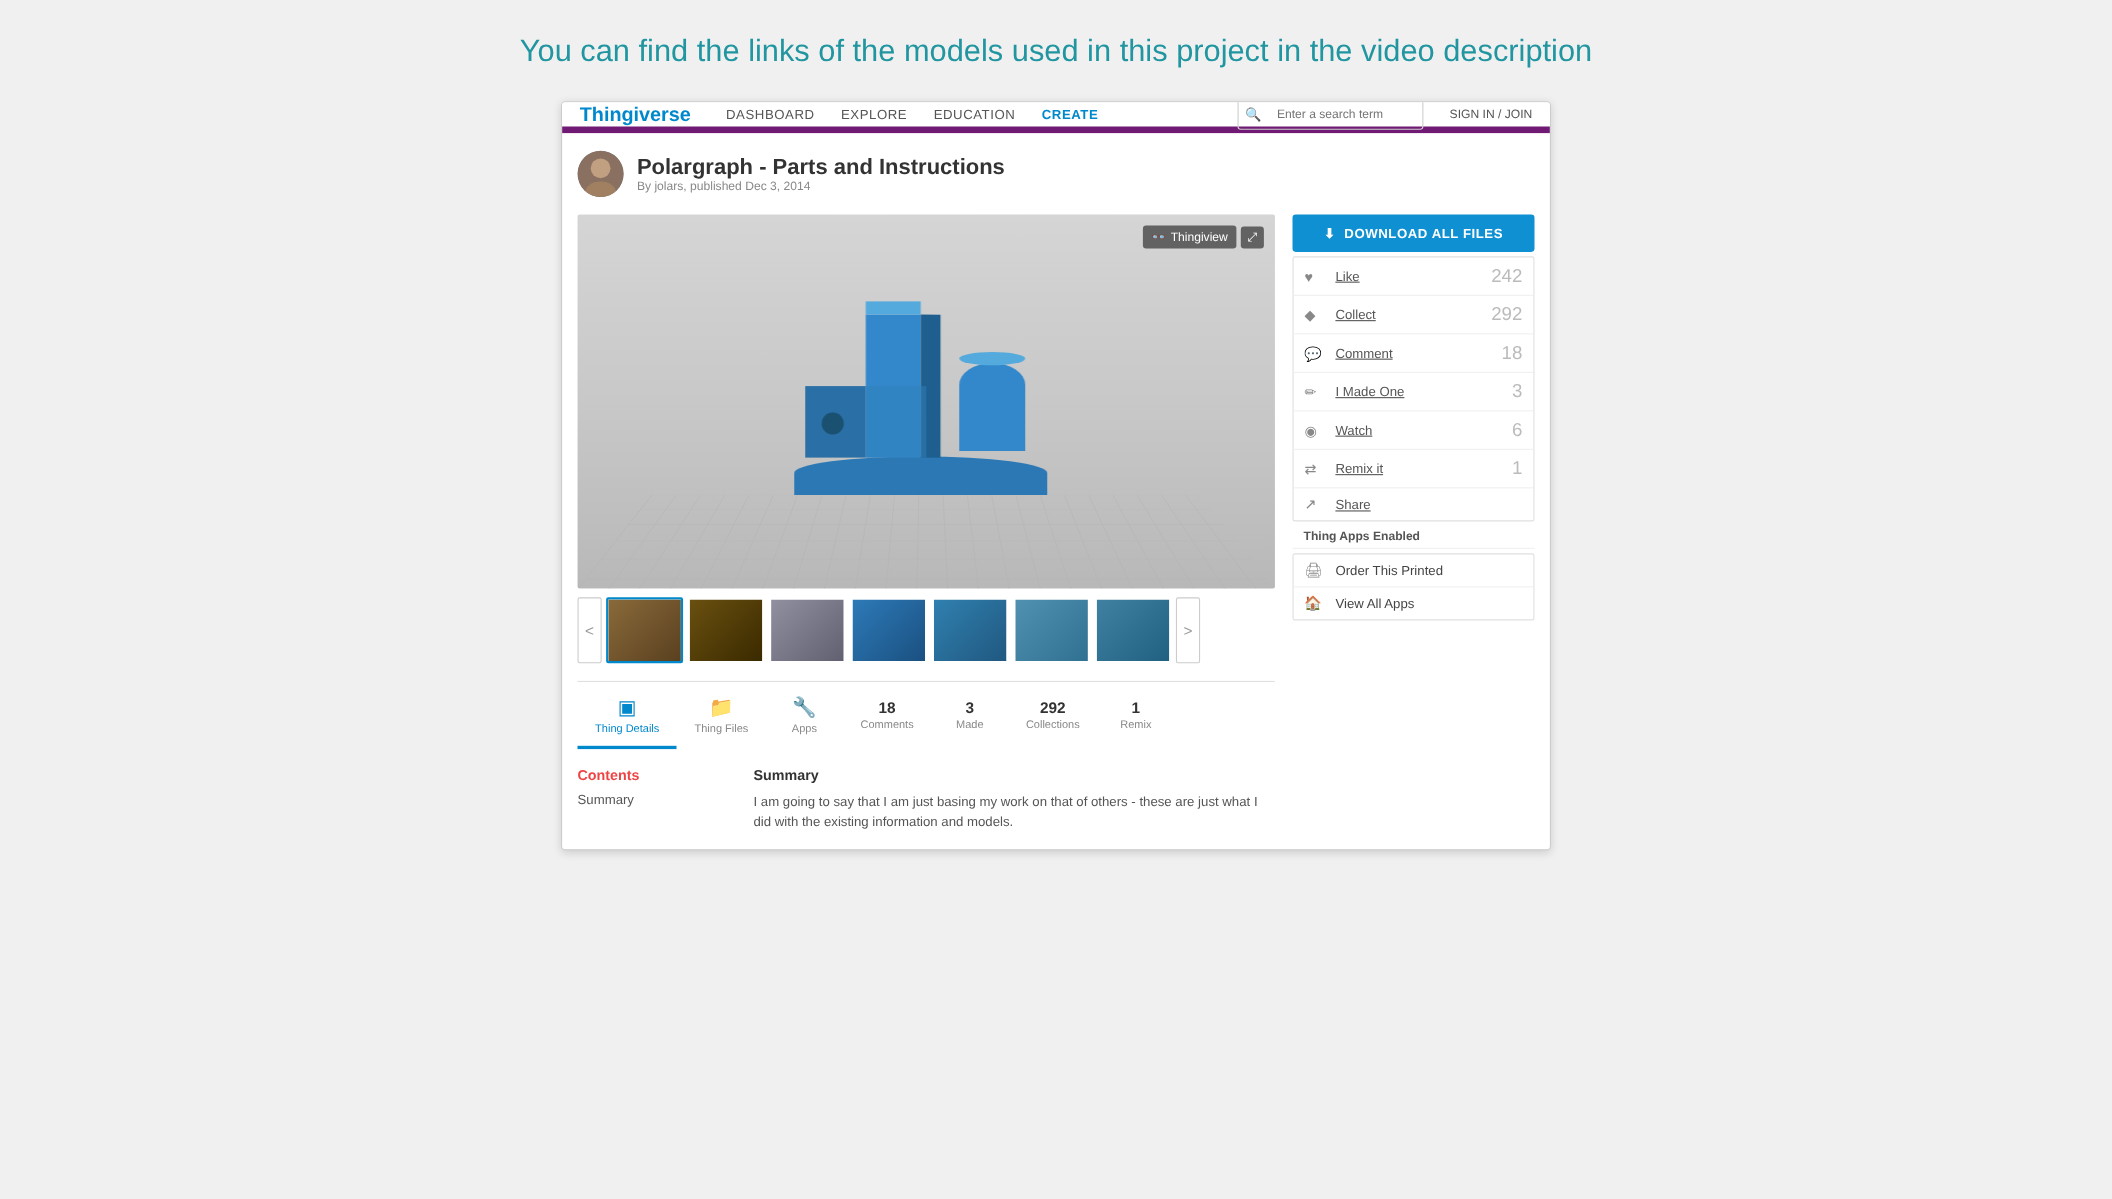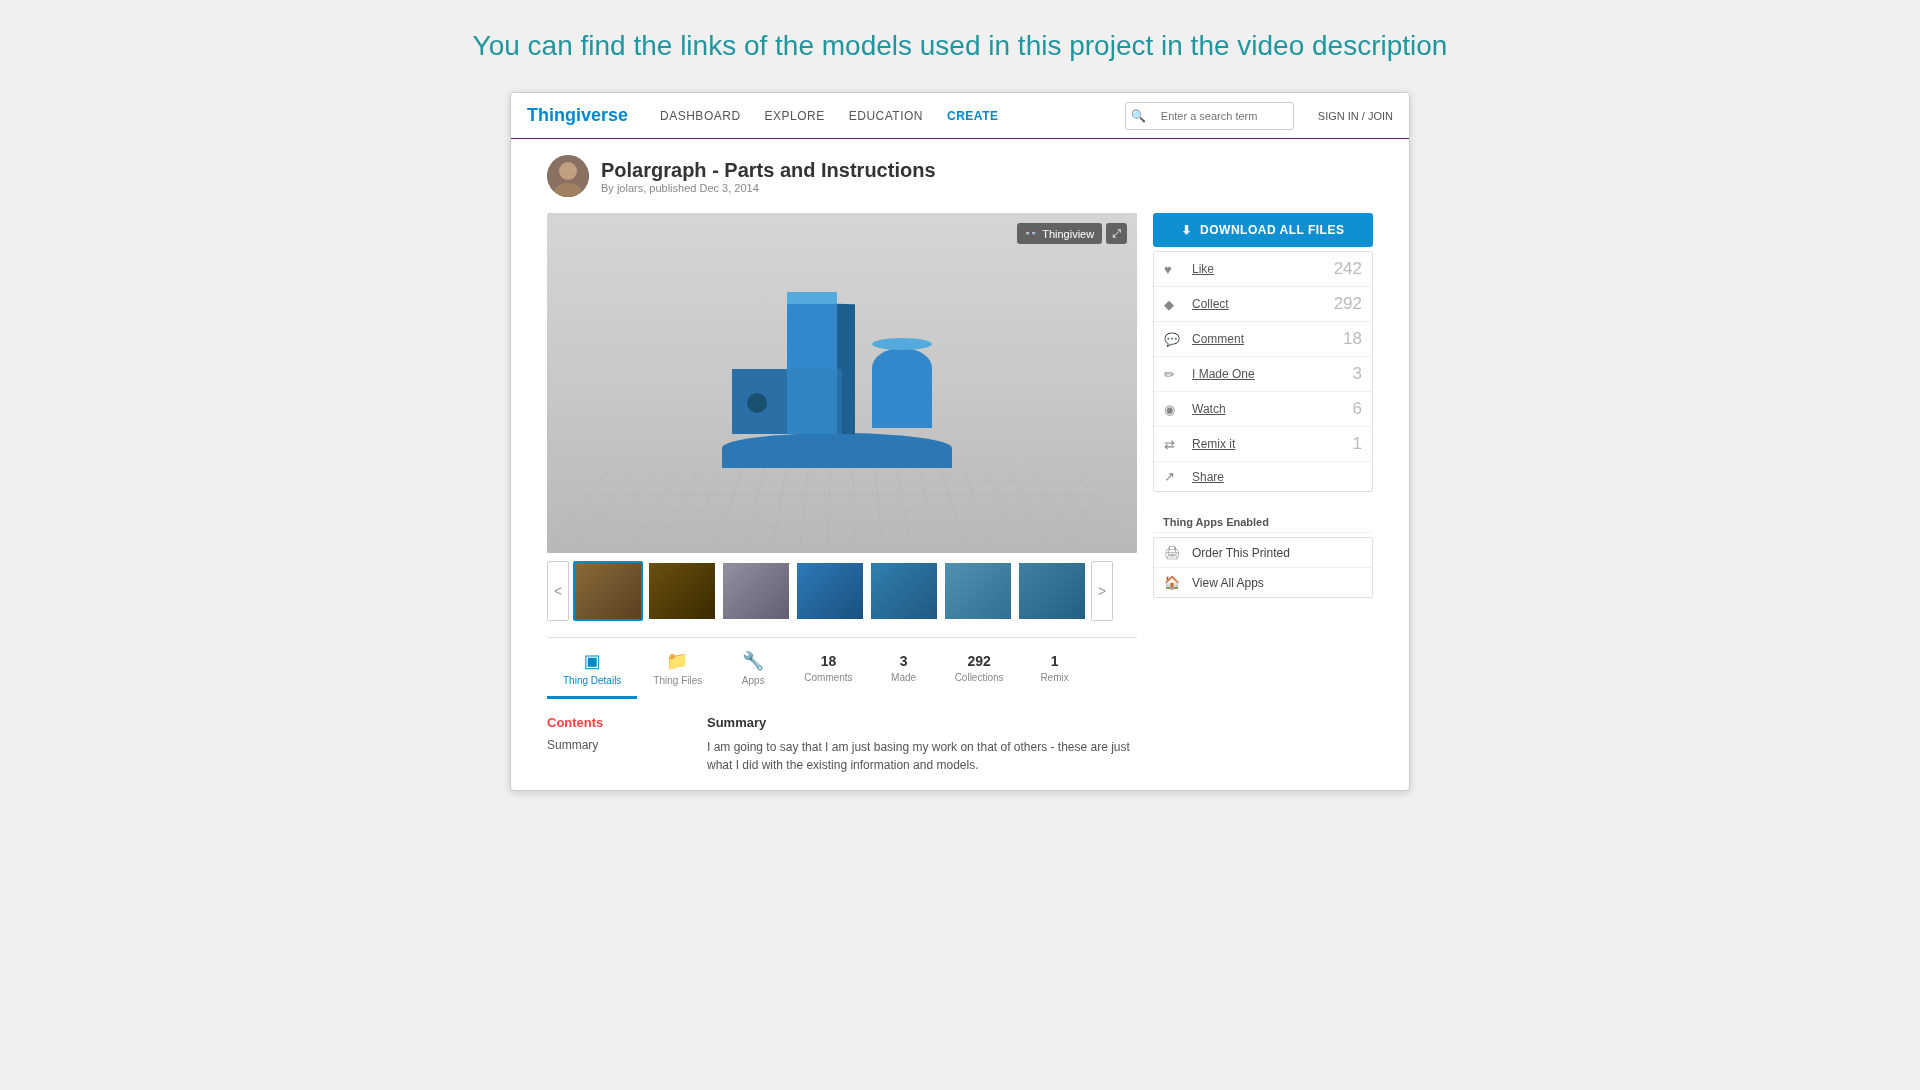--- a/index.html
+++ b/index.html
@@ -30,22 +30,22 @@
       border-radius: 4px;
       box-shadow: 0 2px 8px rgba(0,0,0,0.15);
       overflow: hidden;
     }
 
     
     .nav-bar {
       display: flex;
       align-items: center;
       padding: 0 16px;
-      height: 46px;
-      border-bottom: 1px solid #701a75;
+      height: 28px;
+      border-bottom: 6px solid #701a75;
       background: #fff;
       gap: 24px;
     }
 
     .nav-logo {
       font-size: 18px;
       font-weight: bold;
       color: #0088cc;
       text-decoration: none;
       margin-right: 8px;
@@ -93,21 +93,21 @@
     .nav-signin {
       font-size: 11px;
       color: #555;
       font-weight: 500;
       cursor: pointer;
       white-space: nowrap;
     }
 
     
     .content {
-      padding: 16px 36px;
+      padding: 16px 14px;
     }
 
     
     .thing-header {
       display: flex;
       align-items: center;
       gap: 12px;
       margin-bottom: 16px;
     }
 
@@ -622,21 +622,21 @@
             <span class="action-icon">⇄</span>
             <span class="action-label">Remix it</span>
             <span class="action-count">1</span>
           </div>
           <div class="action-item">
             <span class="action-icon">↗</span>
             <span class="action-label">Share</span>
           </div>
         </div>
 
-        <div style="margin-top:16px;">
+        <div style="margin-top:0;">
           <div class="section-header">Thing Apps Enabled</div>
           <div class="action-list">
             <div class="app-item">
               <span class="app-icon">🖨</span>
               <span>Order This Printed</span>
             </div>
             <div class="app-item">
               <span class="app-icon">🏠</span>
               <span>View All Apps</span>
             </div>

